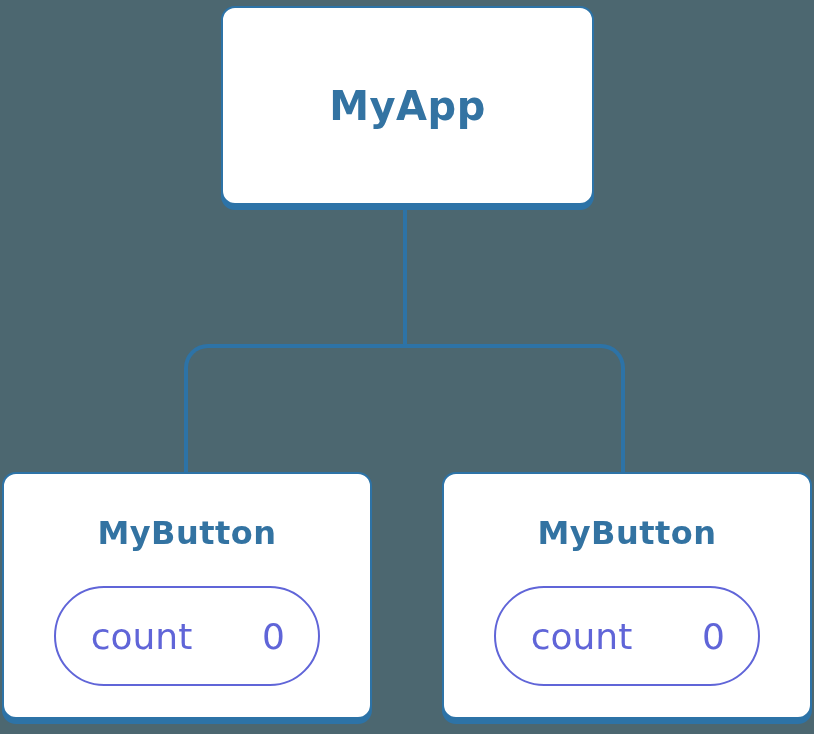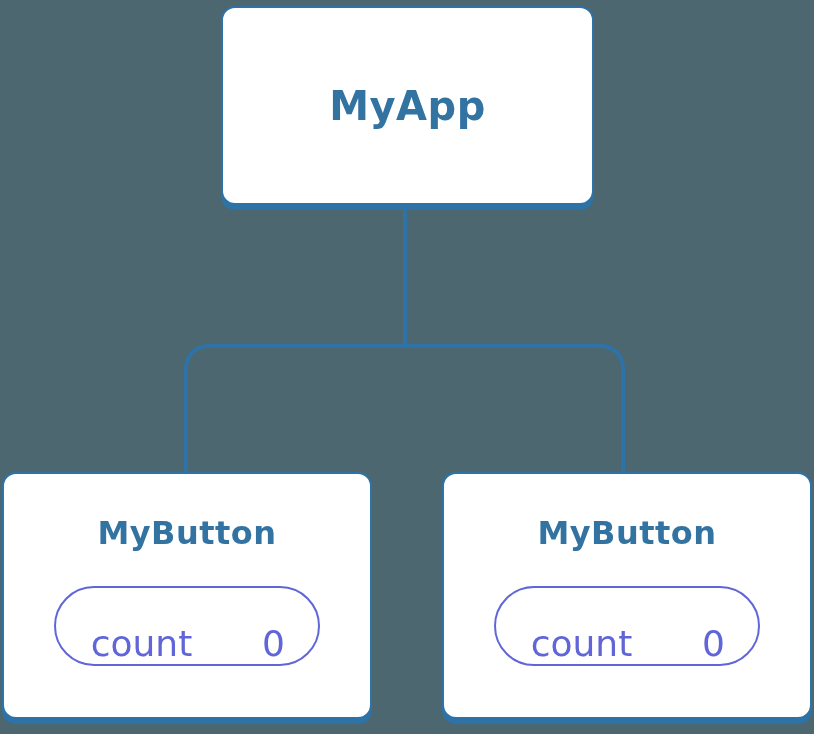--- a/index.html
+++ b/index.html
@@ -67,25 +67,25 @@
   .node-child-left { left: 2px; }
   .node-child-right { left: 442px; }
   .child-title {
     color: var(--title-text);
     font-size: 32px;
     font-weight: 600;
     letter-spacing: 0.5px;
     line-height: 1.2;
   }
   .state-pill {
-    width: 266px; height: 80px;
+    width: 266px; height: 100px;
     border: 2px solid var(--state-accent);
     border-radius: 60px;
     display: flex;
-    align-items: flex-end;
+    align-items: center;
     overflow: hidden;
     color: var(--state-accent);
     font-size: 36px;
   }
   .state-key-cell {
     width: 171px;
     display: flex;
     align-items: center;
     justify-content: center;
   }

